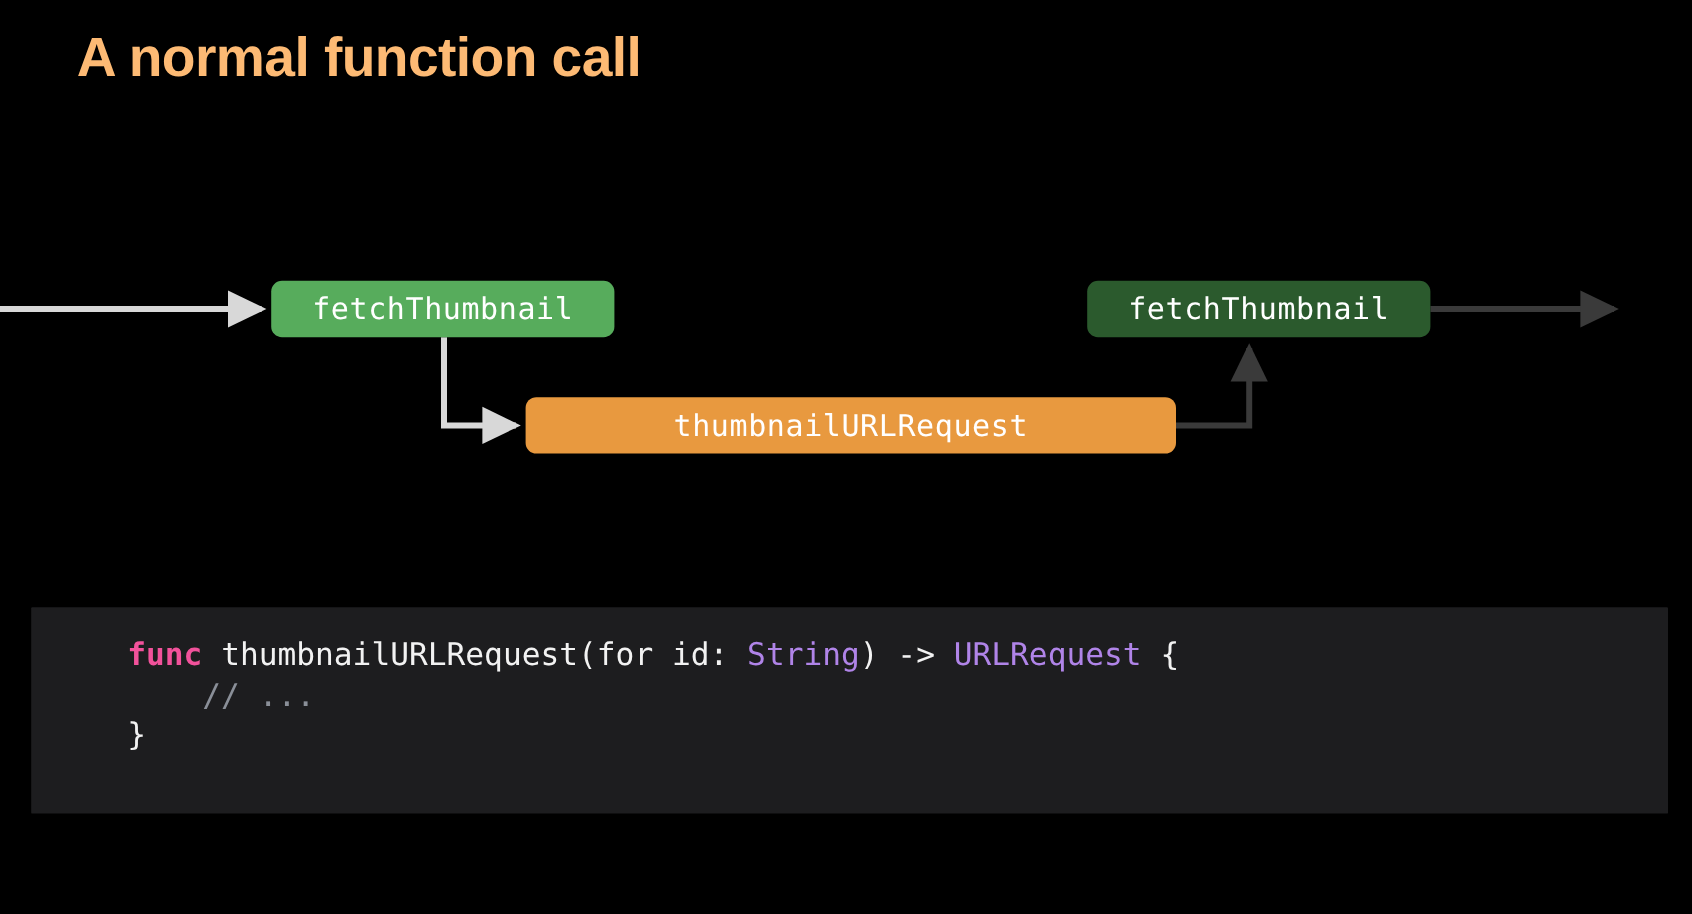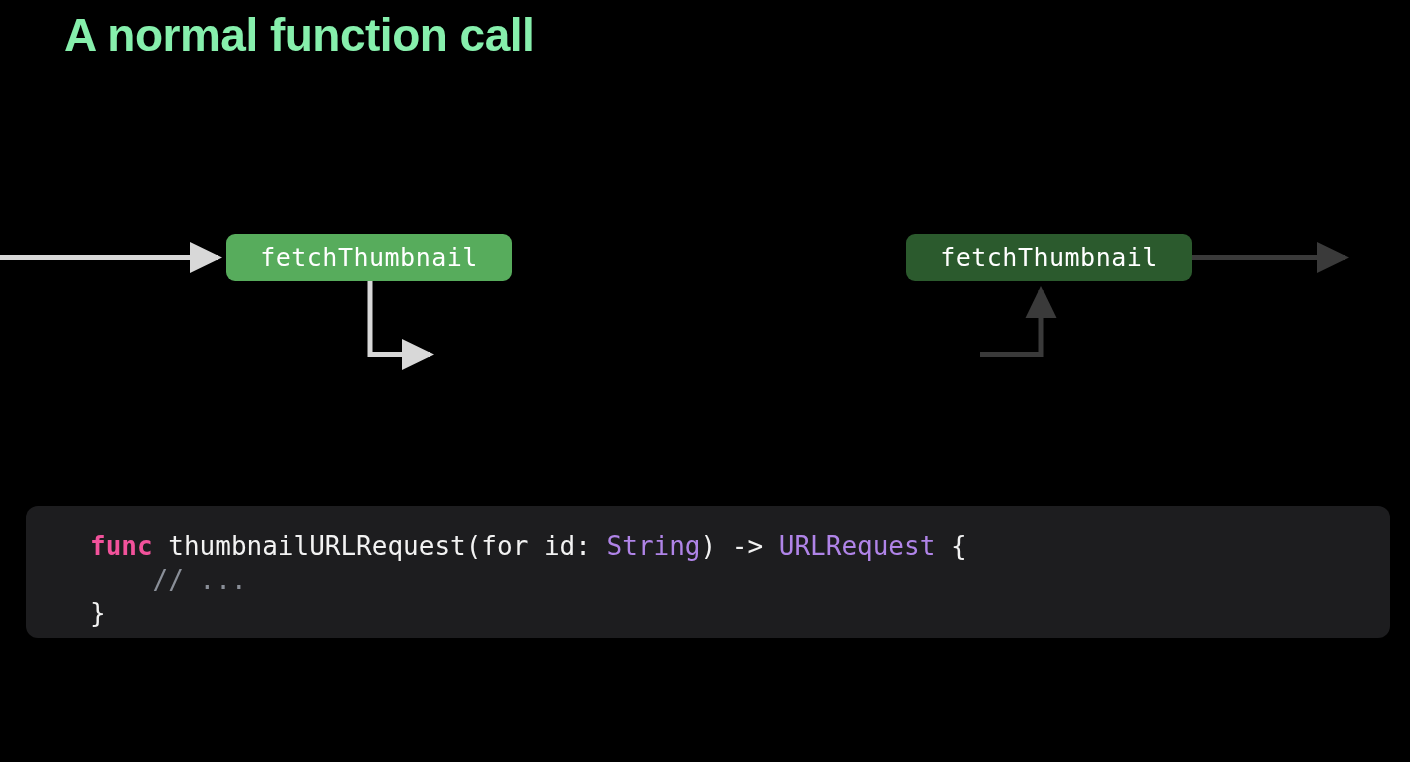--- a/index.html
+++ b/index.html
@@ -13,25 +13,25 @@
     position: relative;
     overflow: hidden;
     font-family: "Liberation Sans", sans-serif;
     -webkit-font-smoothing: antialiased;
   }
 
   
   #slide-title {
     position: absolute;
     left: 64px;
-    top: 8px;
+    top: 20px;
     font-size: 46px;
     font-weight: bold;
     letter-spacing: -0.5px;
-    color: #86efac;
+    color: #fdba74;
     white-space: nowrap;
   }
 
   
   #diagram {
     position: absolute;
     left: 0;
     top: 12px;
     width: 1410px;
     height: 500px;
@@ -83,25 +83,25 @@
     width: 1410px;
     height: 500px;
   }
 
   
   #code-block {
     position: absolute;
     left: 26px;
     top: 506px;
     width: 1364px;
-    height: 132px;
+    height: 172px;
     background: #1d1d1f;
-    border-radius: 12px;
+    border-radius: 1px;
     box-sizing: border-box;
-    padding: 24px 0 0 0;
+    padding: 24px 0 0 16px;
   }
   .code-line {
     font-family: "DejaVu Sans Mono", "Liberation Mono", monospace;
     font-size: 26px;
     line-height: 33.5px;
     color: #f2f2f2;
     white-space: pre;
     padding-left: 64px;
     letter-spacing: 0px;
   }
@@ -133,20 +133,23 @@
 
     <path d="M 980,342.5 L 1041,342.5 L 1041,278" fill="none" stroke="#3a3a3a" stroke-width="5" marker-end="url(#head-dark)"></path>
 
     <line x1="1192" y1="245.5" x2="1345" y2="245.5" stroke="#3a3a3a" stroke-width="5" marker-end="url(#head-dark)"></line>
   </svg>
 
   <div class="node-box" id="node-fetch-left" style="background: rgb(87, 172, 92);">
     <span class="node-label">fetchThumbnail</span>
   </div>
 
+  <div class="node-box" id="node-thumbnail-request" style="background: rgb(232, 153, 63);">
+    <span class="node-label">thumbnailURLRequest</span>
+  </div>
 
   <div class="node-box" id="node-fetch-right" style="background: rgb(43, 90, 45);">
     <span class="node-label">fetchThumbnail</span>
   </div>
 
 </div>
 
 <div id="code-block" style="background: rgb(29, 29, 31);">
   <div id="code-lines">
       <div class="code-line"><span class="tok-kw">func</span><span class="tok-plain"> thumbnailURLRequest(for id: </span><span class="tok-type">String</span><span class="tok-plain">) -&gt; </span><span class="tok-type">URLRequest</span><span class="tok-plain"> {</span></div>

